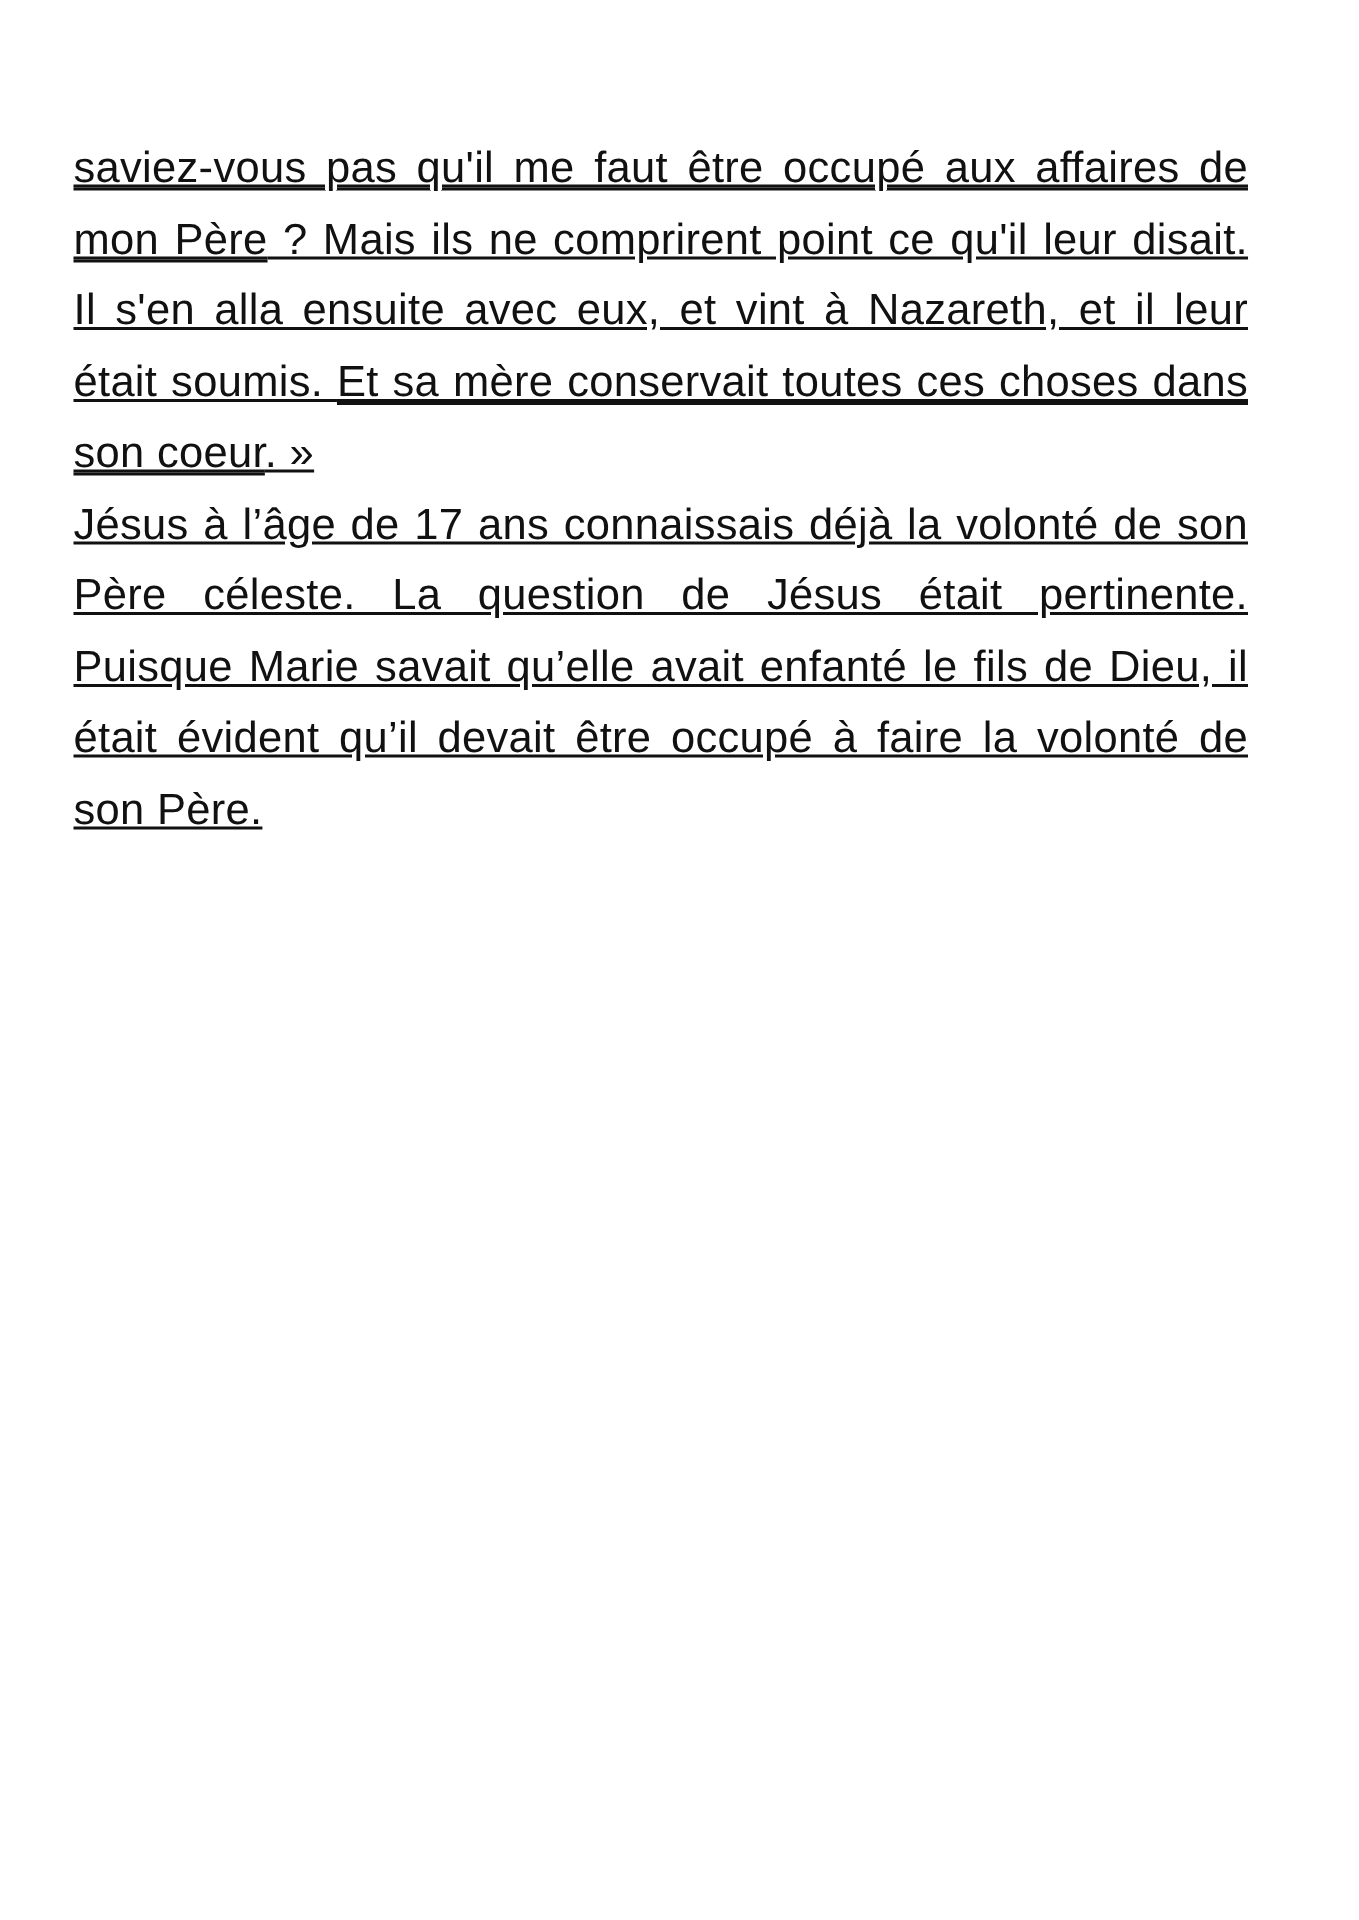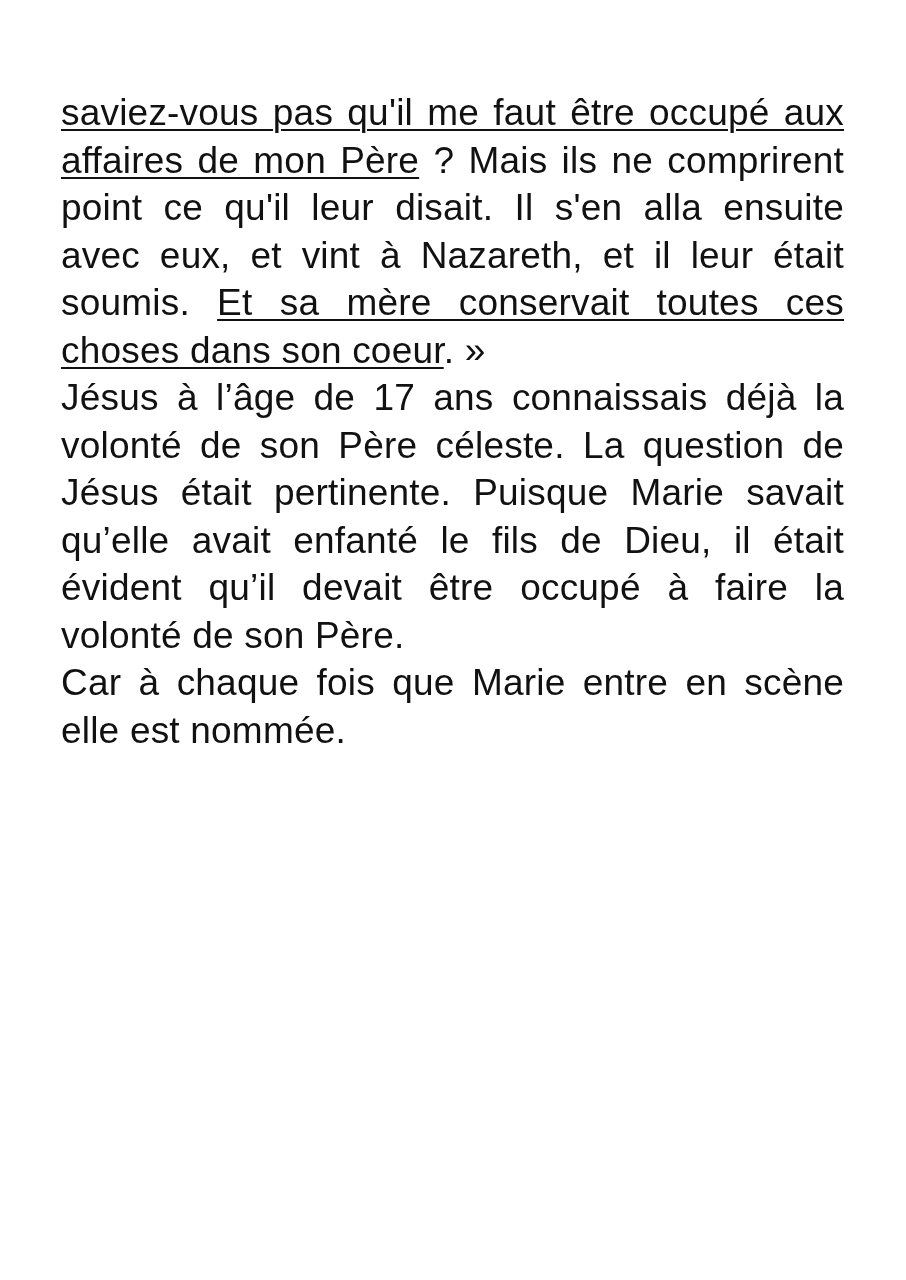--- a/index.html
+++ b/index.html
@@ -8,40 +8,40 @@
       background: #ffffff;
     }
     body {
       width: 906px;
       height: 1280px;
       overflow: hidden;
       position: relative;
     }
     .page {
       position: absolute;
-      left: 61px;
+      left: 49px;
       top: 89px;
       width: 783px;
       font-family: "Liberation Sans", sans-serif;
-      font-size: 37px;
+      font-size: 29px;
       line-height: 47.5px;
       color: #111111;
       letter-spacing: 0.2px;
+      text-decoration: underline;
     }
     .para {
       margin: 0;
       text-align: justify;
       text-align-last: left;
     }
     .u {
       text-decoration: underline;
       text-decoration-thickness: 2px;
       text-underline-offset: 4px;
     }
   </style>
 </head>
 <body>
 
 <div class="page">
   <p class="para"><span class="u">saviez-vous pas qu'il me faut être occupé aux affaires de mon Père</span><span> ? Mais ils ne comprirent point ce qu'il leur disait. Il s'en alla ensuite avec eux, et vint à Nazareth, et il leur était soumis. </span><span class="u">Et sa mère conservait toutes ces choses dans son coeur</span><span>. »</span></p>
   <p class="para">Jésus à l’âge de 17 ans connaissais déjà la volonté de son Père céleste. La question de Jésus était pertinente. Puisque Marie savait qu’elle avait enfanté le fils de Dieu, il était évident qu’il devait être occupé à faire la volonté de son Père.</p>
-  <p class="para">Car à chaque fois que Marie entre en scène elle est nommée.</p>
 </div>
 
 </body></html>

